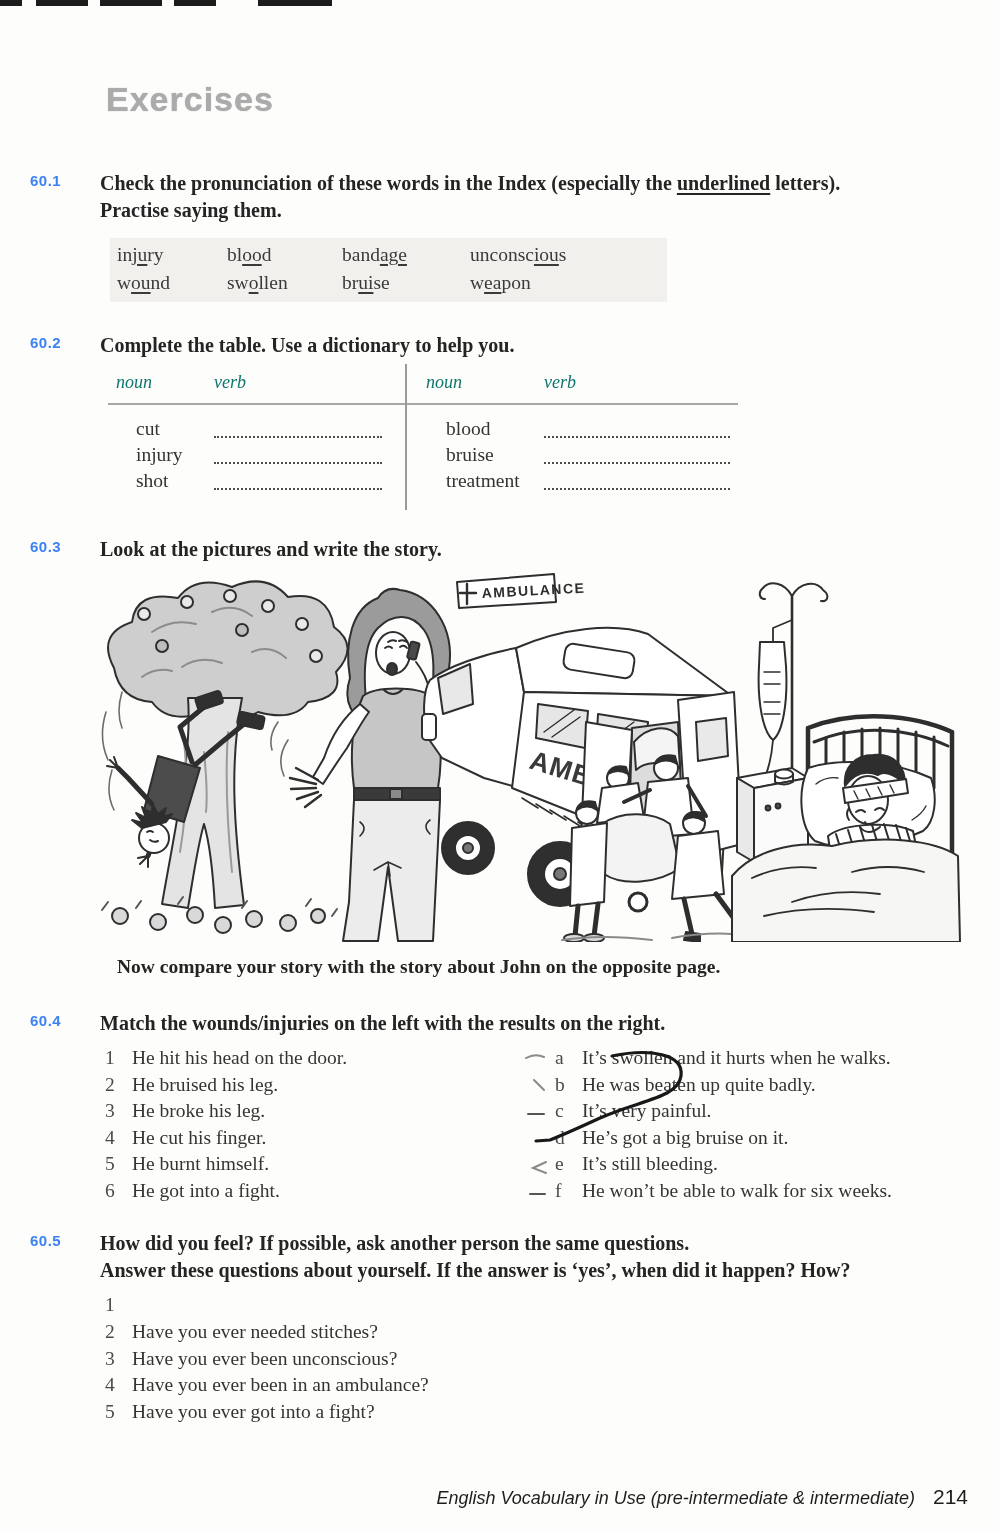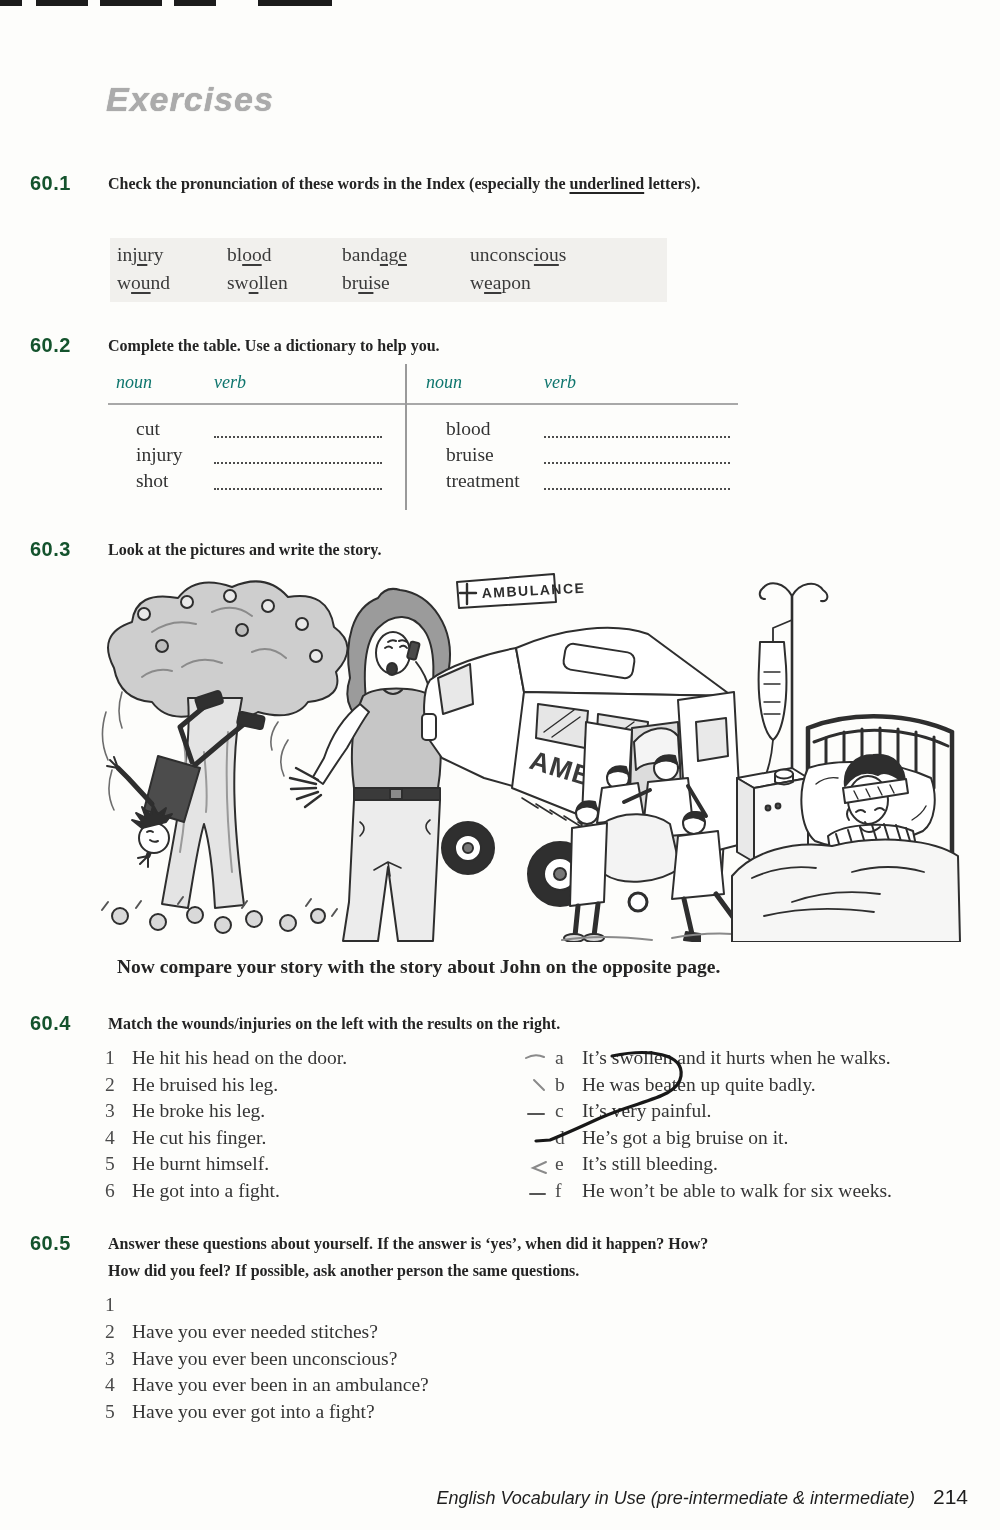--- a/index.html
+++ b/index.html
@@ -8,32 +8,32 @@
     background:#fdfdfb; overflow:hidden;
     font-family:"Liberation Serif","DejaVu Serif",serif;
     color:#262626;
   }
   
   .tbar { position:absolute; top:0; height:6px; background:#1c1c1c; }
 
   .page-title {
     position:absolute; left:106px; top:80px;
     font-family:"Liberation Sans","DejaVu Sans",sans-serif;
-    font-style:italic; font-weight:700; font-size:34px;
+    font-weight:700; font-size:34px;
     color:#ababab; letter-spacing:1px;
     text-shadow:0 0 1px #969696;
   }
   .secnum {
     position:absolute; left:30px;
     font-family:"Liberation Sans","DejaVu Sans",sans-serif;
-    font-weight:700; font-size:20px; color:#14532d; letter-spacing:0.5px;
+    font-weight:700; font-size:15px; color:#3b82f6; letter-spacing:0.5px;
   }
   .instr {
-    position:absolute; left:108px; width:870px;
-    font-weight:700; font-size:16px; line-height:27px; color:#242424;
+    position:absolute; left:100px; width:870px;
+    font-weight:700; font-size:20px; line-height:27px; color:#242424;
   }
   .u { text-decoration:underline; text-decoration-thickness:1.5px; text-underline-offset:3px; }
 
   
   .wordlist {
     position:absolute; left:110px; top:238px;
     display:grid; grid-template-columns:110px 115px 128px 175px;
     row-gap:1px; font-size:19.5px; line-height:27px;
     background:#f1f0ed; padding:3px 22px 6px 7px; color:#3a3a3a;
   }
@@ -78,20 +78,21 @@
   <div class="tbar" style="left:36px;width:52px"></div>
   <div class="tbar" style="left:100px;width:62px"></div>
   <div class="tbar" style="left:174px;width:42px"></div>
   <div class="tbar" style="left:258px;width:74px"></div>
 
   <div class="page-title">Exercises</div>
 
   <div class="secnum" style="top:172px">60.1</div>
   <div class="instr" style="top:170px">
     <div><span>Check the pronunciation of these words in the Index (especially the </span><span class="u">underlined</span><span> letters).</span></div>
+    <div>Practise saying them.</div>
   </div>
   <div class="wordlist">
     <span><span>in</span><span class="u">ju</span><span>ry</span></span>
     <span><span>bl</span><span class="u">oo</span><span>d</span></span>
     <span><span>band</span><span class="u">age</span><span></span></span>
     <span><span>unconsc</span><span class="u">iou</span><span>s</span></span>
     <span><span>w</span><span class="u">ou</span><span>nd</span></span>
     <span><span>sw</span><span class="u">o</span><span>llen</span></span>
     <span><span>br</span><span class="u">ui</span><span>se</span></span>
     <span><span>w</span><span class="u">ea</span><span>pon</span></span>
@@ -335,22 +336,22 @@
       <path stroke-width="2" stroke="#8a8a8a" d="M526,18 q9,-5 18,-1"></path>
       <path stroke-width="2" stroke="#8a8a8a" d="M534,40 l10,10"></path>
       <path stroke-width="2" stroke="#555" d="M528,74 h16"></path>
       <path stroke-width="2" stroke="#8a8a8a" d="M546,122 l-13,6 l13,5"></path>
       <path stroke-width="2" stroke="#555" d="M530,154 h15"></path>
     </g>
   </svg>
 
   <div class="secnum" style="top:1232px">60.5</div>
   <div class="instr" style="top:1230px">
+    <div>How did you feel? If possible, ask another person the same questions.</div>
     <div>Answer these questions about yourself. If the answer is ‘yes’, when did it happen? How?</div>
-    <div>How did you feel? If possible, ask another person the same questions.</div>
   </div>
   <div class="qlist">
     <div class="mrow">
         <span class="k">1</span>
       </div>
     <div class="mrow">
         <span class="k">2</span>
         <span>Have you ever needed stitches?</span>
       </div>
     <div class="mrow">

